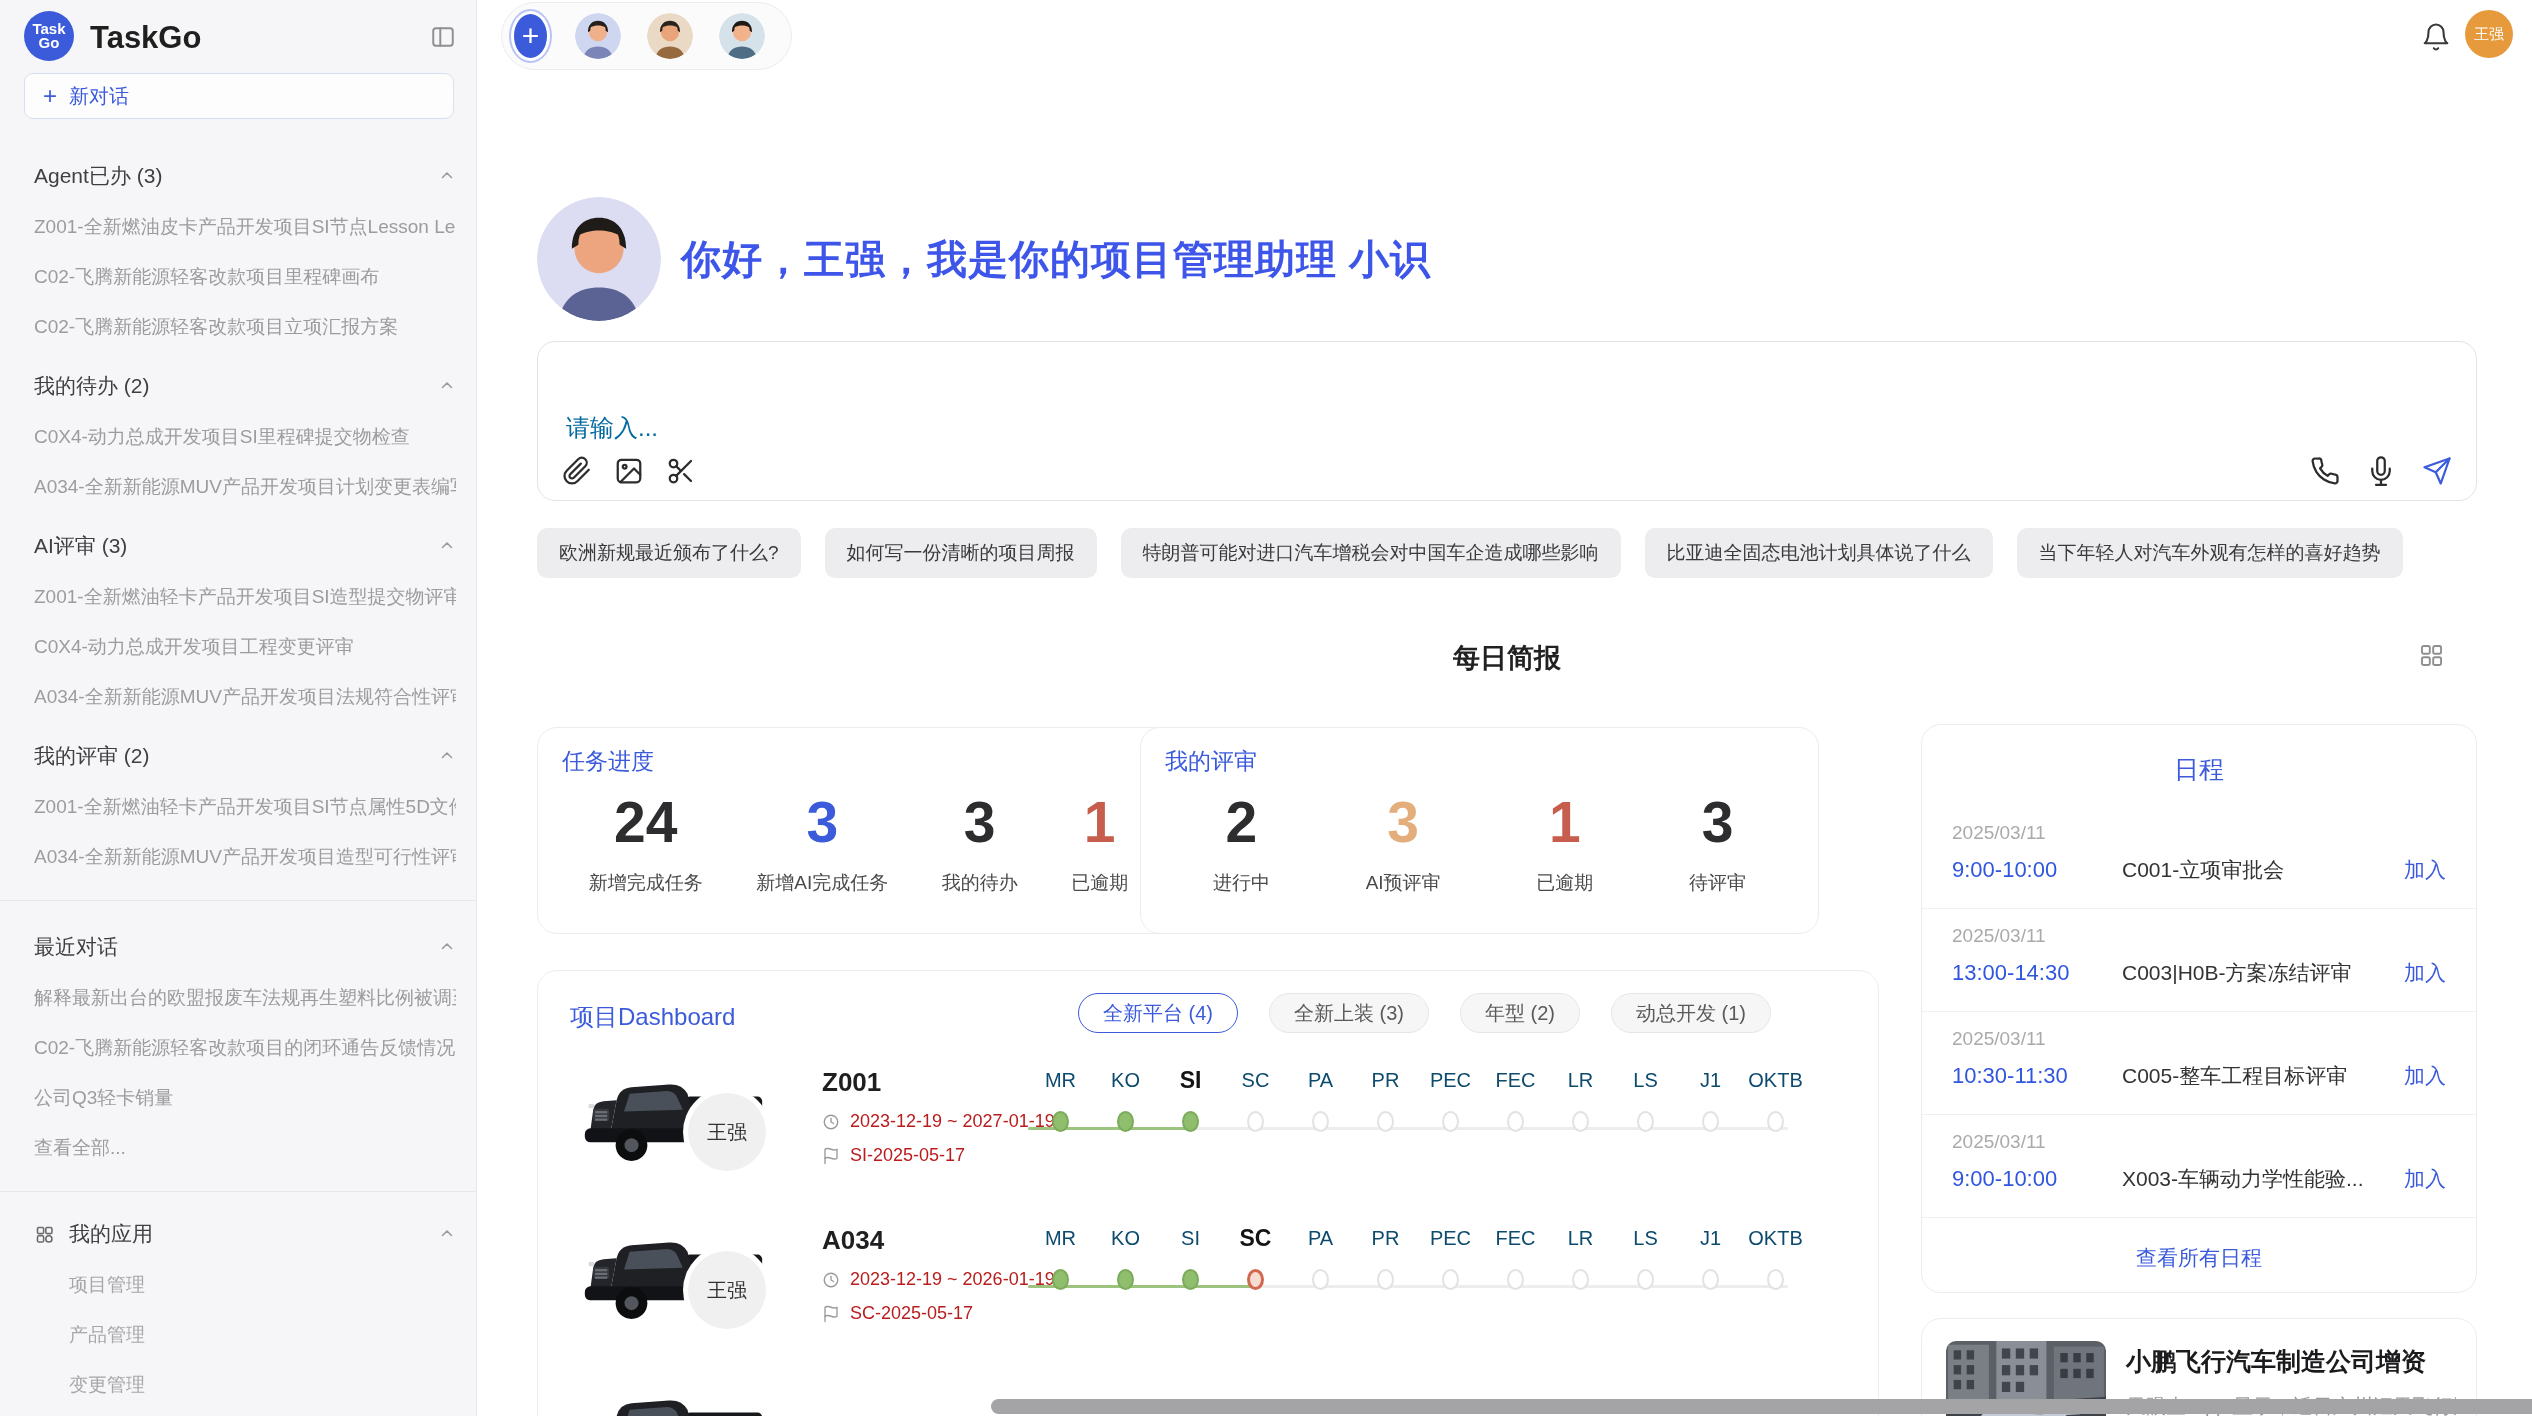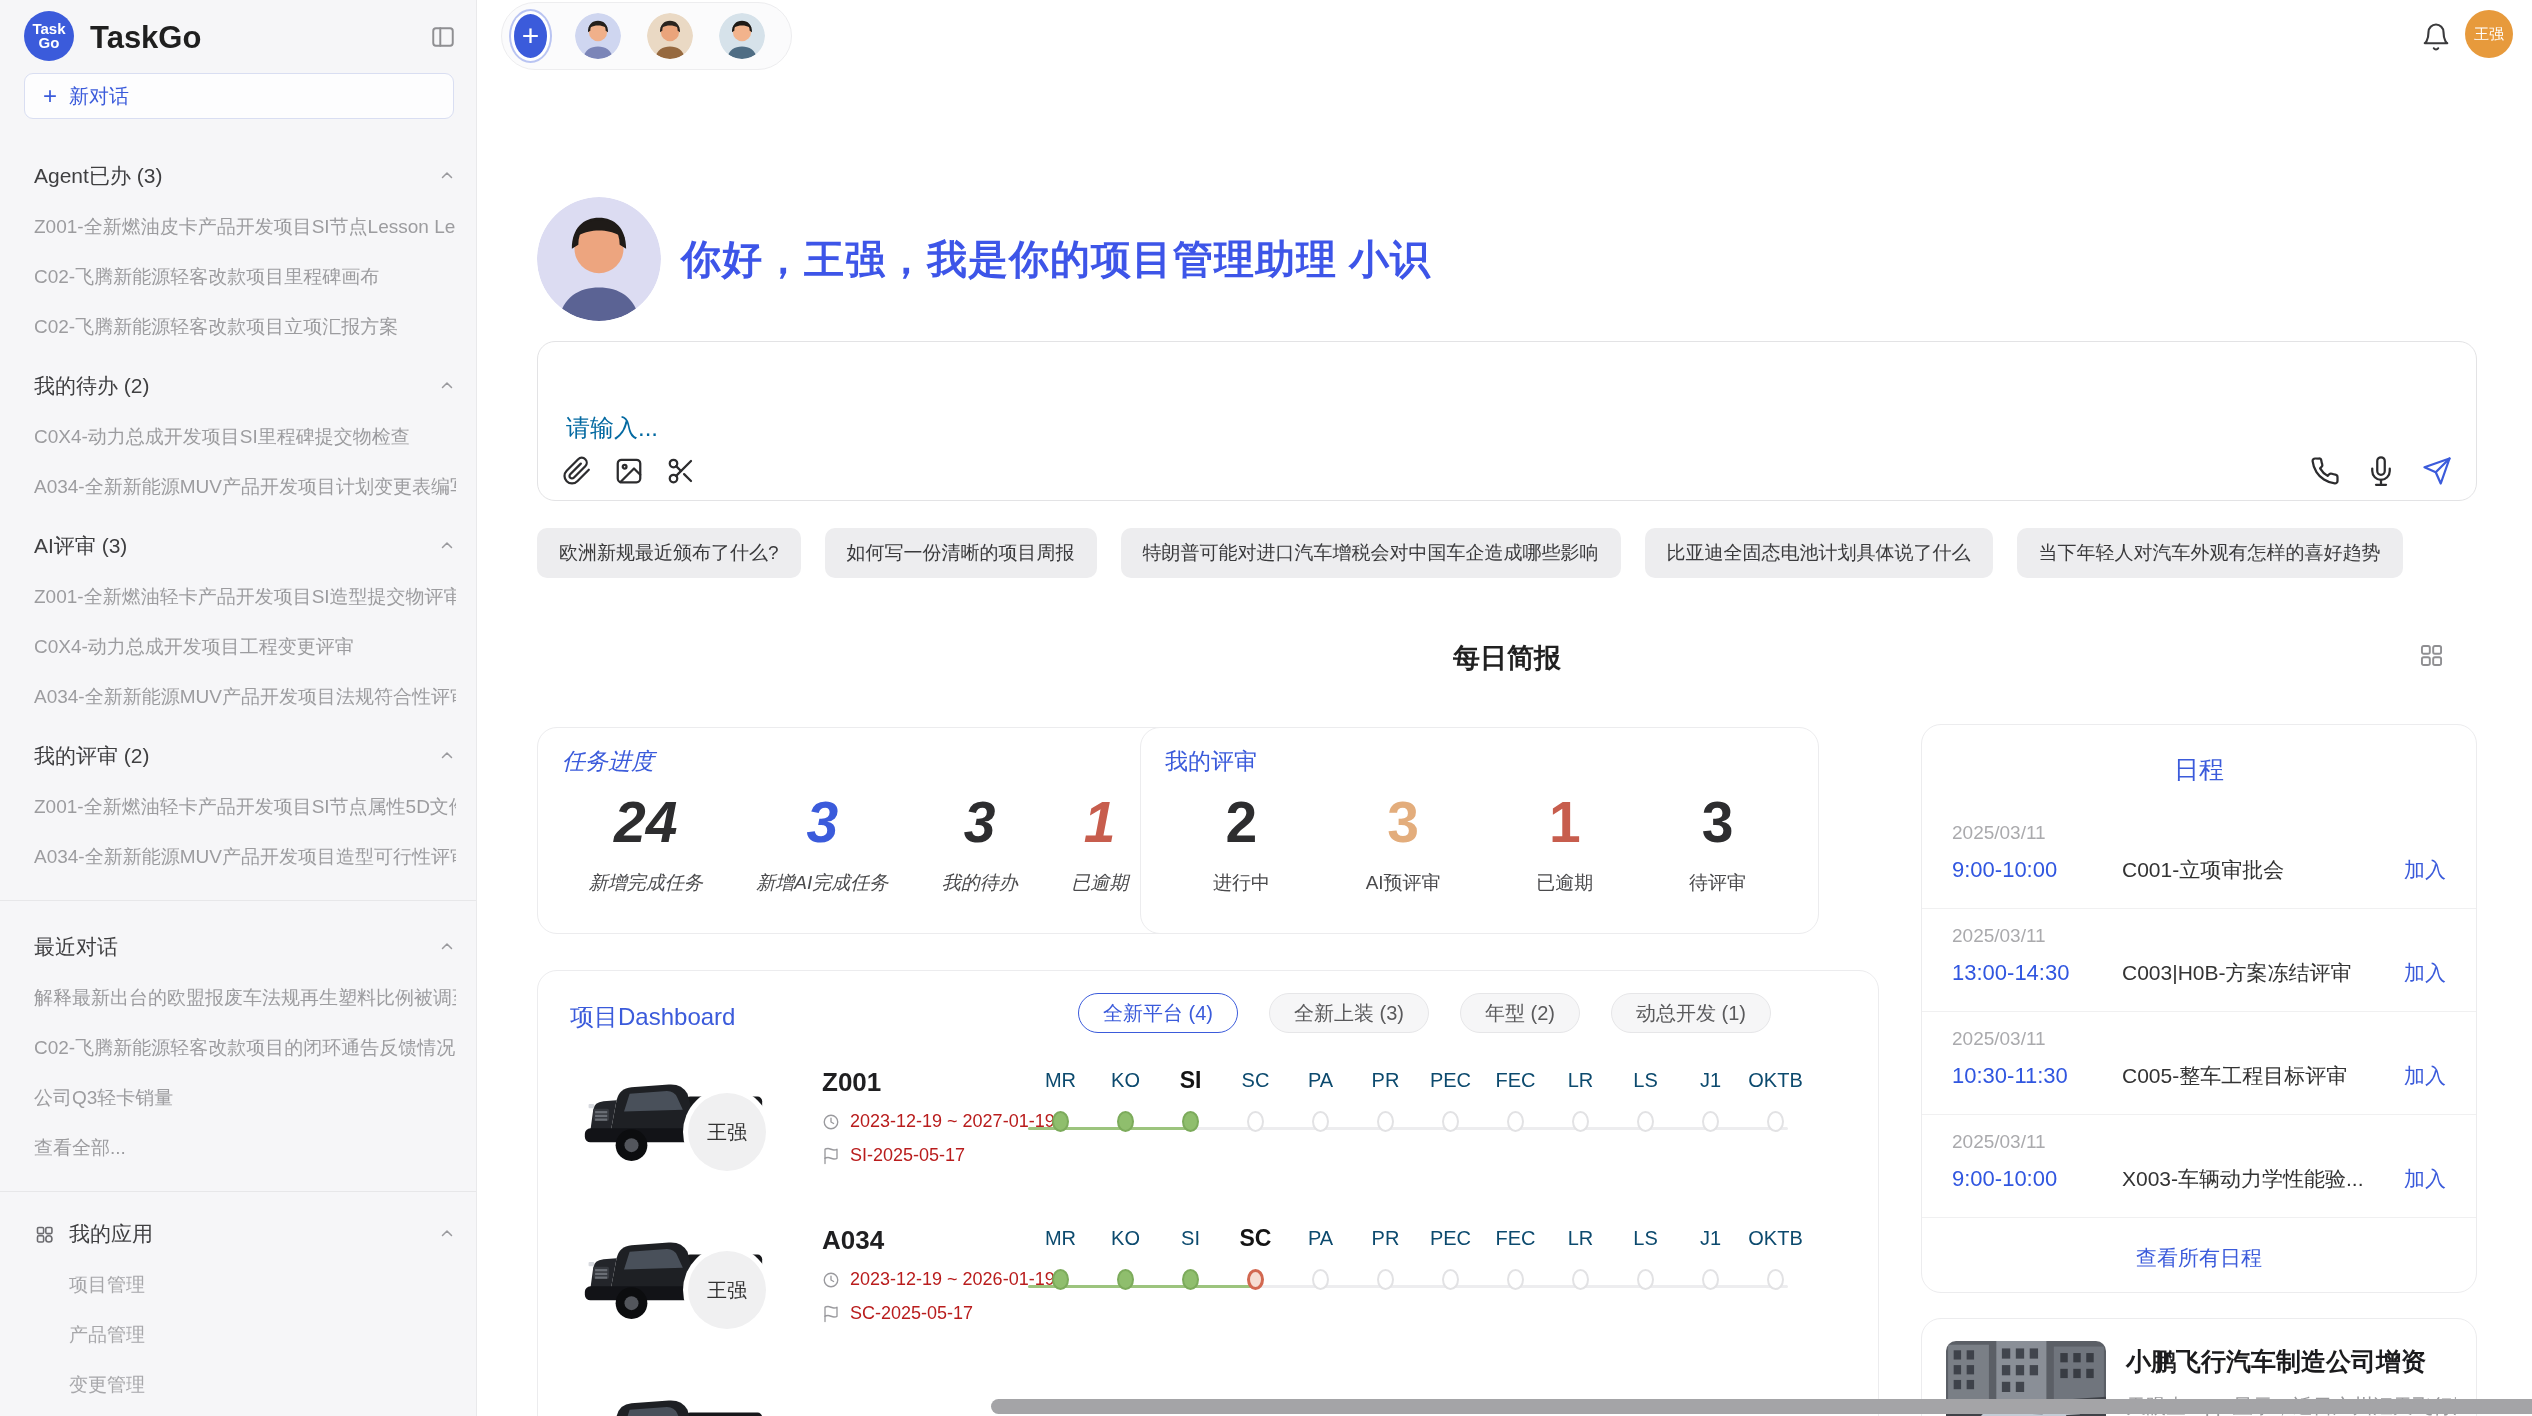--- a/index.html
+++ b/index.html
@@ -66,21 +66,21 @@
   .chips { position:absolute; left:60px; top:528px; width:1940px; display:flex; gap:24px; }
   .chip { height:50px; line-height:50px; padding:0 22px; background:#ededef; border-radius:10px;
           font-size:19px; color:#3a3a3c; white-space:nowrap; cursor:pointer; }
 
   .brief-head { position:absolute; left:60px; top:640px; width:1940px; height:34px; }
   .brief-title { text-align:center; font-size:27px; font-weight:700; color:#212121; }
   .brief-grid { position:absolute; right:32px; top:2px; width:27px; height:27px; color:#8f8f92; cursor:pointer; }
   .brief-grid svg { width:100%; height:100%; }
 
   .stat-card { position:absolute; top:727px; height:207px; background:#fff; border:1px solid #ececee; border-radius:20px; padding:18px 24px; }
-  .card-tasks { left:60px; width:643px;font-style:italic; }
+  .card-tasks { left:60px; width:643px; }
   .card-reviews { left:663px; width:679px; }
   .stat-card h3 { font-size:23px; color:#3b5bdb; font-weight:400; }
   .stats { display:flex; justify-content:space-around; margin-top:14px; }
   .stat { text-align:center; }
   .stat-num { font-size:57px; font-weight:600; color:#2d2d2f; line-height:1.1; }
   .stat-num.blue { color:#3b5bdb; } .stat-num.red { color:#c75d4d; } .stat-num.tan { color:#e3ad7c; }
   .stat-label { margin-top:16px; font-size:19px; color:#4a4a4c; }
 
   .dash { position:absolute; left:60px; top:970px; width:1342px; height:520px; background:#fff;
           border:1px solid #ececee; border-radius:20px; overflow:hidden; }

